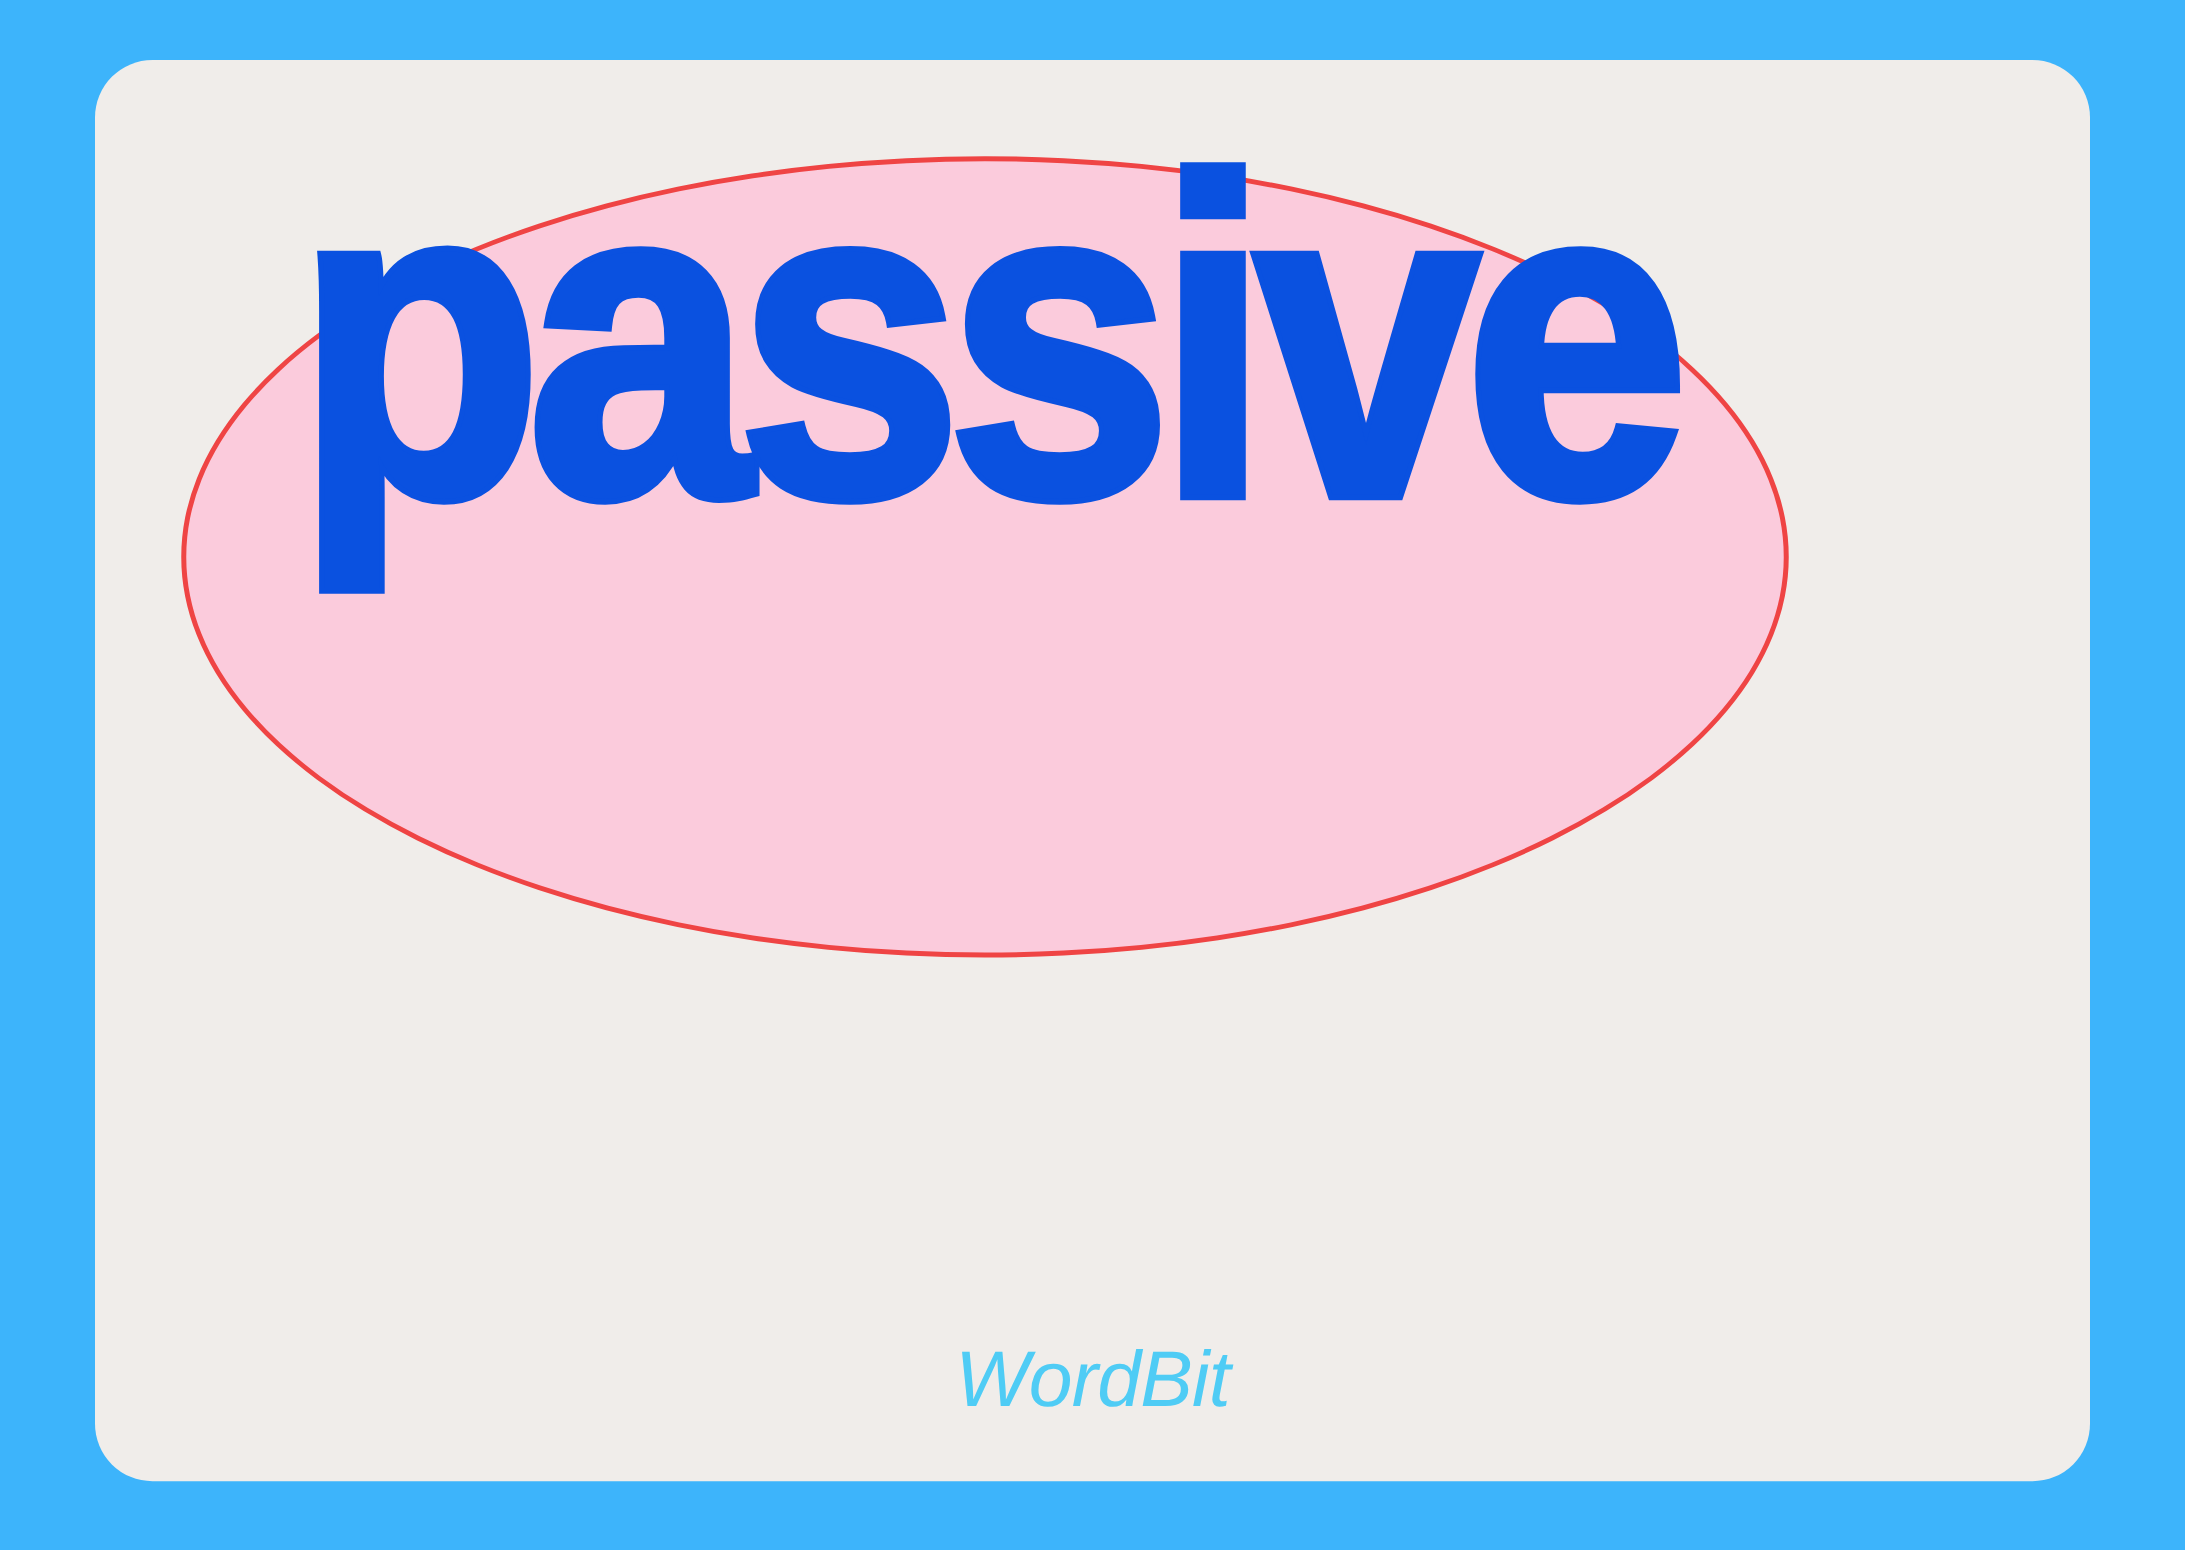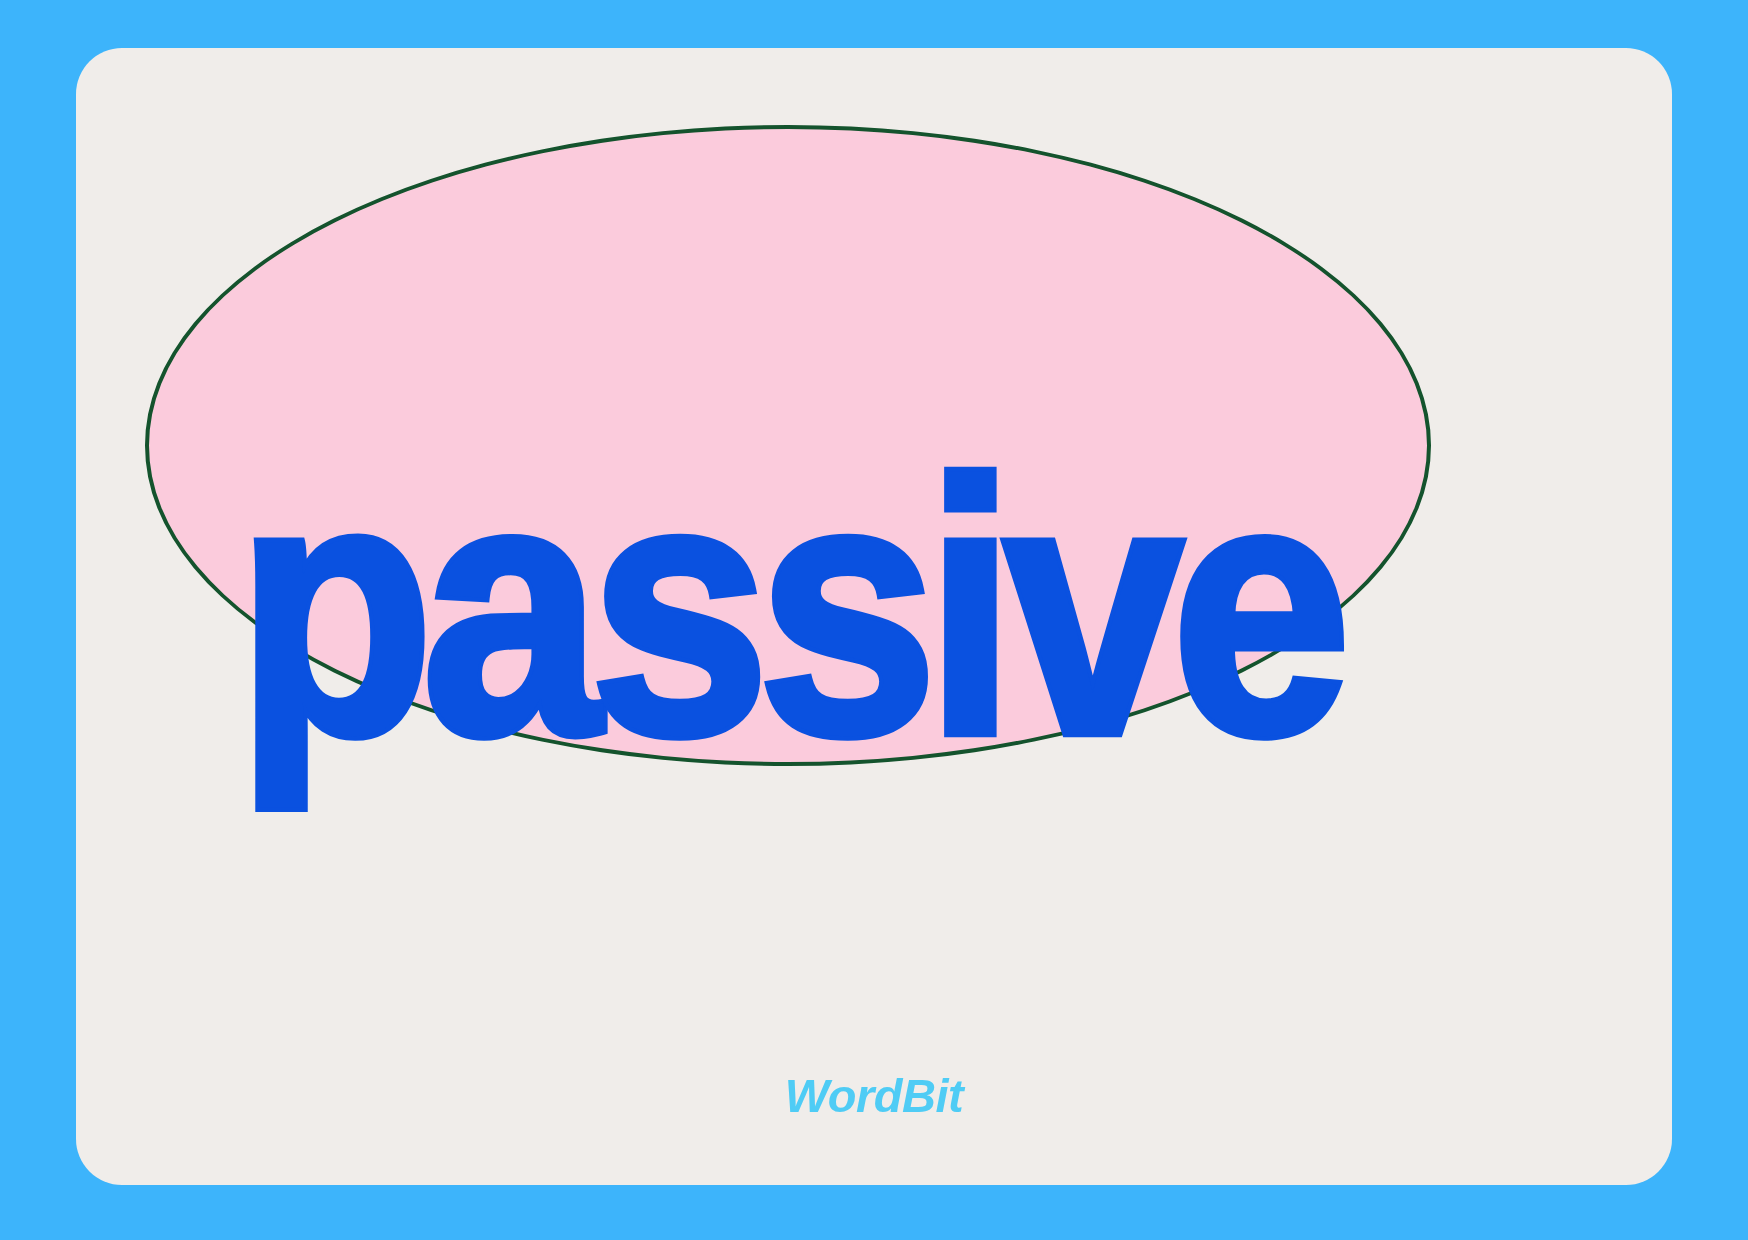--- a/index.html
+++ b/index.html
@@ -36,24 +36,24 @@
 
   
   #word-ellipse {
     position: absolute;
     left: 69px;   
     top: 77px;    
     width: 1286px;
     height: 641px;
     border-radius: 50%;
     background: #fbcbdc;
-    border: 4px solid #14532d;
+    border: 4px solid #ef4444;
     box-sizing: border-box;
     display: flex;
-    align-items: flex-end;
+    align-items: flex-start;
     justify-content: center;
   }
 
   #word-term {
     font-family: "Liberation Sans", "DejaVu Sans", sans-serif;
     font-weight: 700;
     font-size: 350px;
     line-height: 0.85;
     letter-spacing: -0.035em;
     color: #0a51e0;
@@ -85,23 +85,23 @@
   }
 
   
   #brand-logo {
     position: absolute;
     left: 0;
     right: 0;
     top: 1020px;   
     text-align: center;
     font-family: "Liberation Sans", "DejaVu Sans", sans-serif;
-    font-weight: 700;
+    font-weight: 400;
     font-style: italic;
-    font-size: 47px;
+    font-size: 63px;
     letter-spacing: -0.01em;
     color: #4fccf5;
     white-space: nowrap;
   }
 </style>
 </head>
 <body>
 
 <div id="flashcard-screen">
 

